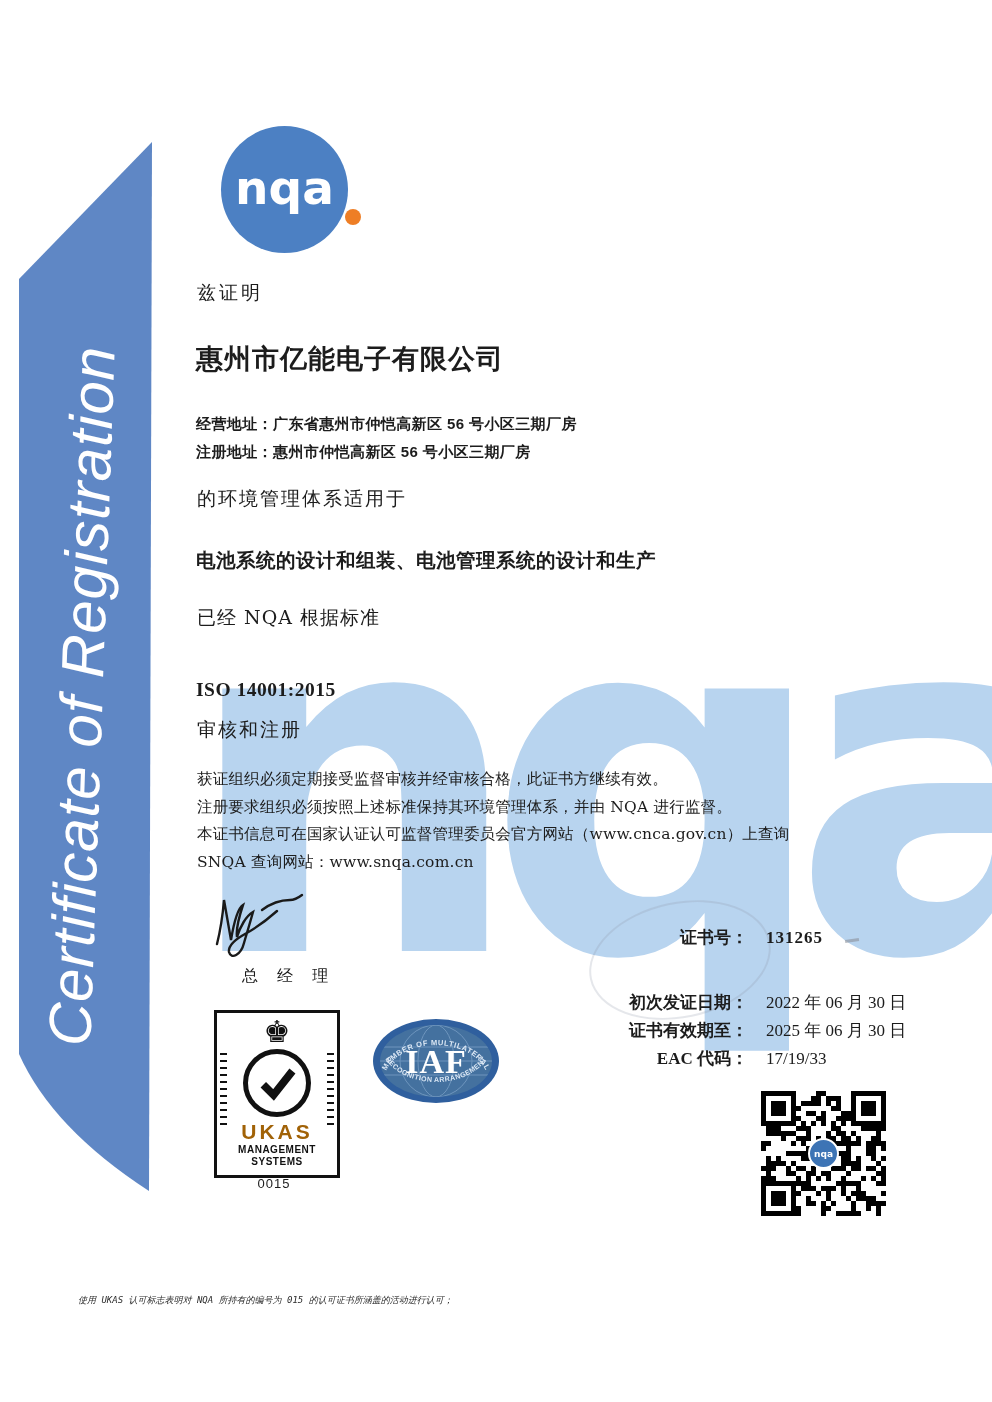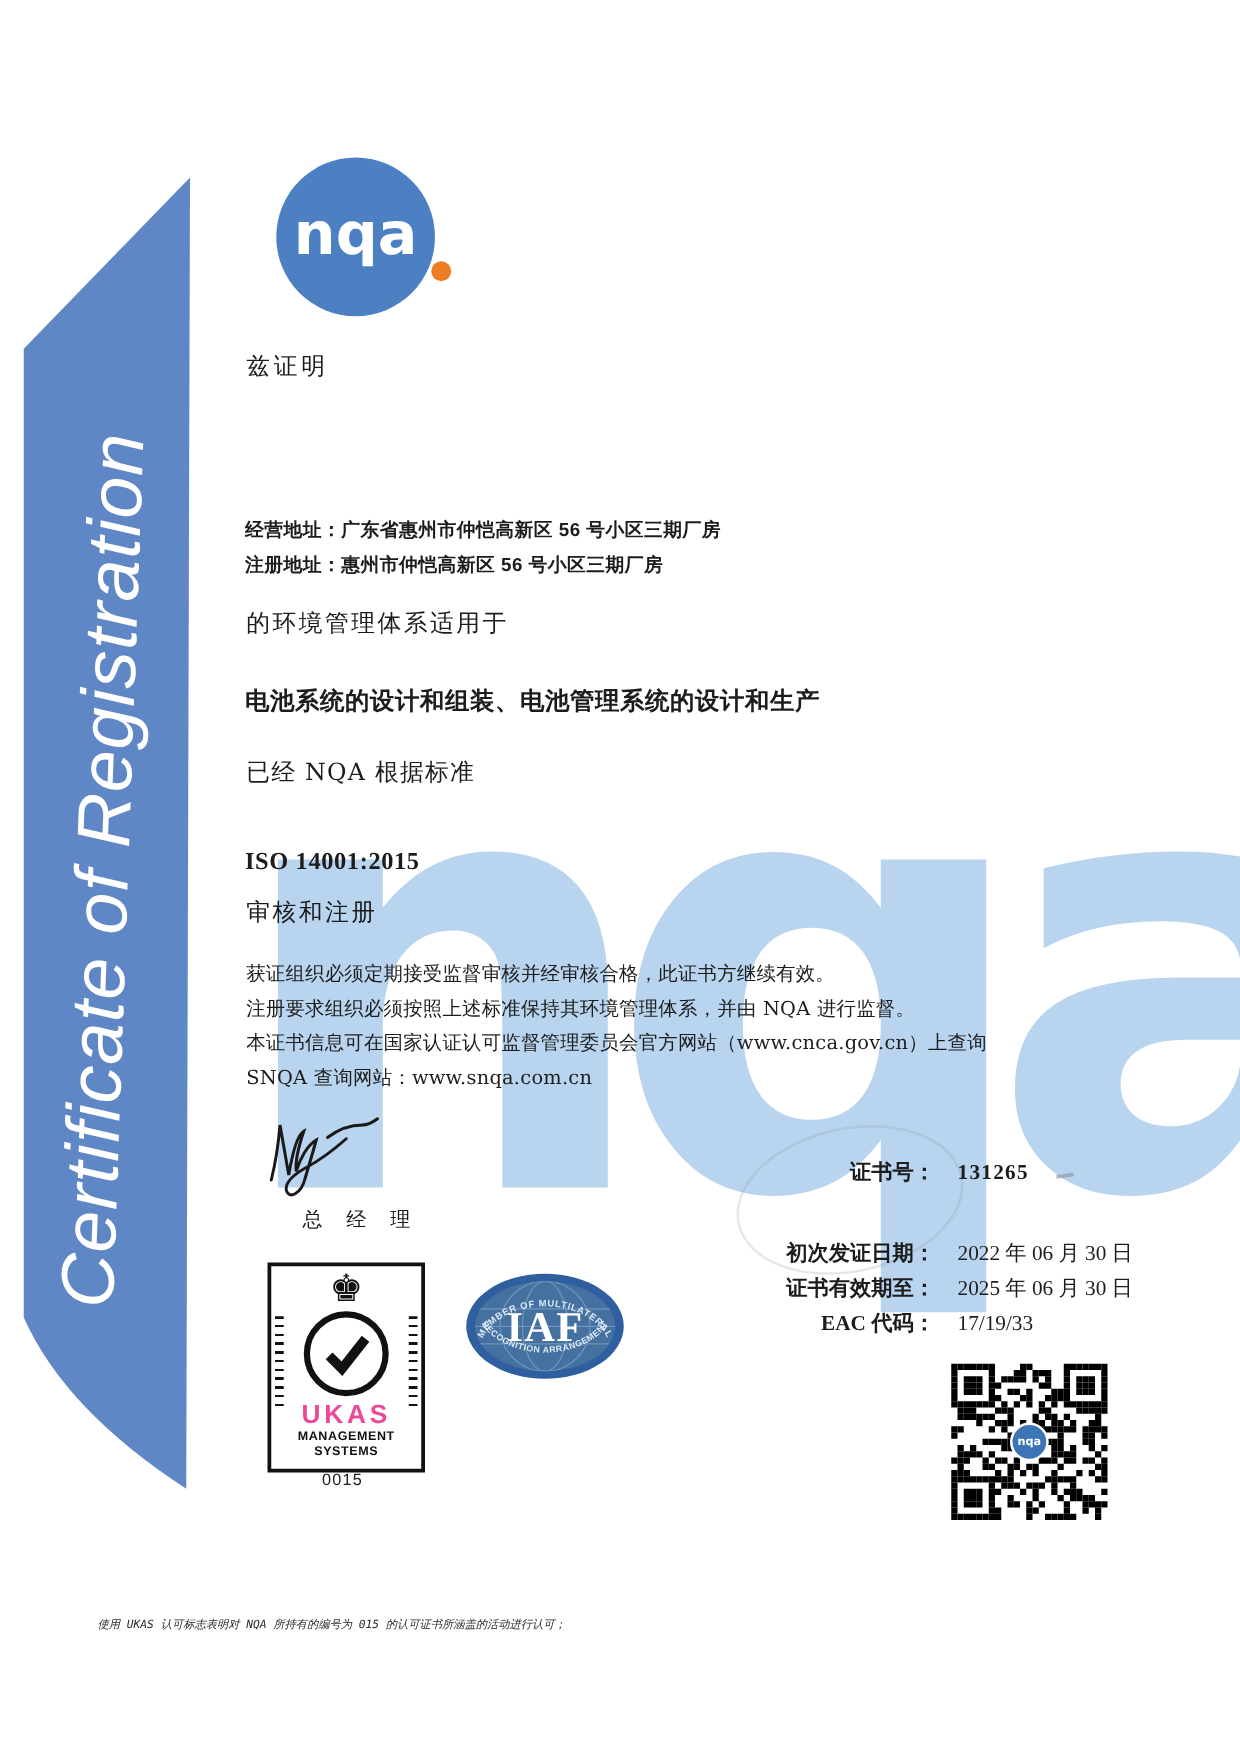--- a/index.html
+++ b/index.html
@@ -58,21 +58,21 @@
   .drow .lbl{display:inline-block;width:200px;text-align:right;font-weight:600;}
   .drow .val{margin-left:18px;}
   .val-bold{font-weight:bold;letter-spacing:1px;}
 
   
   .ukas{position:absolute;left:214px;top:1010px;width:120px;height:162px;z-index:3;
     border:3px solid #111;background:#fff;text-align:center;}
   .ukas .crown{font-size:30px;line-height:34px;color:#111;margin-top:2px;}
   .ukas .circle{width:58px;height:58px;border:5px solid #111;border-radius:50%;
     margin:0 auto;display:flex;align-items:center;justify-content:center;}
-  .ukas .name{font-size:21px;font-weight:bold;letter-spacing:3px;margin-top:3px;color:#ec4899;}
+  .ukas .name{font-size:21px;font-weight:bold;letter-spacing:3px;margin-top:3px;color:#a16207;}
   .ukas .sub{font-size:10px;font-weight:600;letter-spacing:.5px;line-height:12px;color:#111;}
   .ticks{position:absolute;top:40px;width:7px;height:72px;
     background:repeating-linear-gradient(to bottom,#111 0 2px,transparent 2px 7px);}
   .ticks.l{left:3px;}
   .ticks.r{right:3px;}
   .ukas-num{position:absolute;left:214px;top:1176px;width:120px;text-align:center;
     font-size:13px;letter-spacing:1px;z-index:3;}
 
   
   .iaf-svg{position:absolute;left:371px;top:1017px;z-index:3;}
@@ -98,20 +98,21 @@
     <path d="M152,142 L19,279 L19,1054 Q52,1128 149,1191 Z" fill="#5f87c5"></path>
   </svg>
   <div class="ribbon-text">Certificate of Registration</div>
 
   <div class="logo-circle">
     <span>nqa</span>
   </div>
   <div class="logo-dot"></div>
 
   <div class="abs serif intro">兹证明</div>
+  <div class="abs company">惠州市亿能电子有限公司</div>
   <div class="abs infoline" style="top:415px">经营地址：广东省惠州市仲恺高新区 56 号小区三期厂房</div>
   <div class="abs infoline" style="top:443px">注册地址：惠州市仲恺高新区 56 号小区三期厂房</div>
 
   <div class="abs serif applies">的环境管理体系适用于</div>
   <div class="abs scope">电池系统的设计和组装、电池管理系统的设计和生产</div>
   <div class="abs serif assessed">已经 NQA 根据标准</div>
   <div class="abs standard">ISO 14001:2015</div>
   <div class="abs serif auditreg">审核和注册</div>
 
   <div class="abs serif paras">

